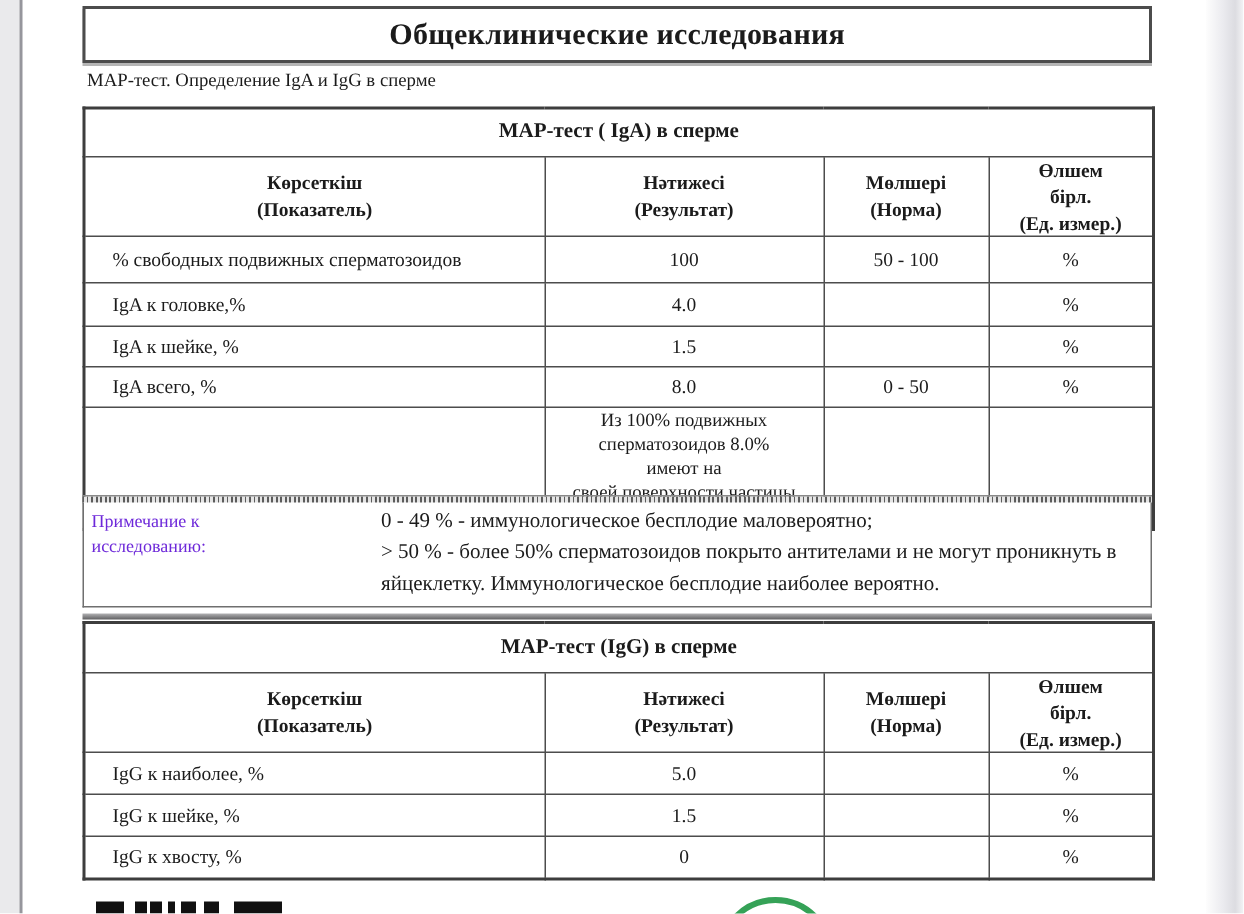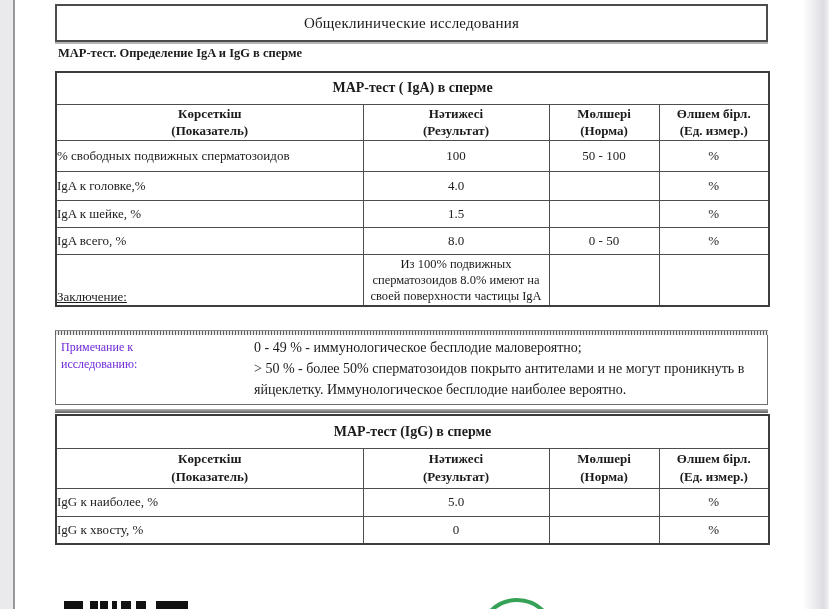--- a/index.html
+++ b/index.html
@@ -12,31 +12,31 @@
   
   .left-band{position:absolute;left:0;top:0;width:13px;height:609px;background:#eaeaec;}
   .left-line{position:absolute;left:13px;top:0;width:2px;height:609px;background:#96969c;}
   .right-band{position:absolute;left:804px;top:0;width:25px;height:609px;
     background:linear-gradient(90deg,#fdfdfd 0%,#ebebef 45%,#dcdce1 78%,#f3f3f5 100%);}
   
   .header-box{
     position:absolute;left:55px;top:4px;width:709px;height:34px;
     border:2px solid #4c4c4c;box-shadow:0 2px 0 rgba(90,90,90,.45);
     display:flex;align-items:center;justify-content:center;
-    font-size:15px;letter-spacing:.2px;
+    font-size:20px;letter-spacing:.2px;font-weight:bold;
   }
   .subtitle{
-    position:absolute;left:58px;top:46px;font-size:12.5px;font-weight:bold;
+    position:absolute;left:58px;top:46px;font-size:12.5px;font-weight:normal;
   }
   
   table.tbl{
     position:absolute;left:55px;border-collapse:collapse;table-layout:fixed;
     width:713px;font-size:13px;
   }
-  table.tbl td{border:1px solid #4d4d4d;padding:0 0;overflow:hidden;}
+  table.tbl td{border:1px solid #4d4d4d;padding:0 18px;overflow:hidden;}
   table.tbl{border:2px solid #3d3d3d;}
   td.title-cell{font-weight:bold;text-align:center;font-size:14px;}
   td.head{font-weight:bold;text-align:center;white-space:pre-line;line-height:1.35;vertical-align:middle;}
   td.ind{text-align:left;vertical-align:middle;}
   td.val{text-align:center;vertical-align:middle;}
   td.concl-label{vertical-align:bottom;padding-bottom:2px;text-decoration:underline;}
   td.concl-text{text-align:center;font-size:12.5px;line-height:1.28;white-space:pre-line;vertical-align:middle;}
   .t-iga{top:71px;}
   .t-igg{top:414px;}
   
@@ -180,20 +180,26 @@
     <td class="head">Өлшем бірл.
 (Ед. измер.)</td>
   </tr>
   <tr style="height:28px">
     <td class="ind">IgG к наиболее, %</td>
     <td class="val">5.0</td>
     <td class="val"></td>
     <td class="val">%</td>
   </tr>
   <tr style="height:28px">
+    <td class="ind">IgG к шейке, %</td>
+    <td class="val">1.5</td>
+    <td class="val"></td>
+    <td class="val">%</td>
+  </tr>
+  <tr style="height:28px">
     <td class="ind">IgG к хвосту, %</td>
     <td class="val">0</td>
     <td class="val"></td>
     <td class="val">%</td>
   </tr>
 </tbody>
   </table>
 
 <div class="barcode"></div>
 <div class="stamp"></div>

